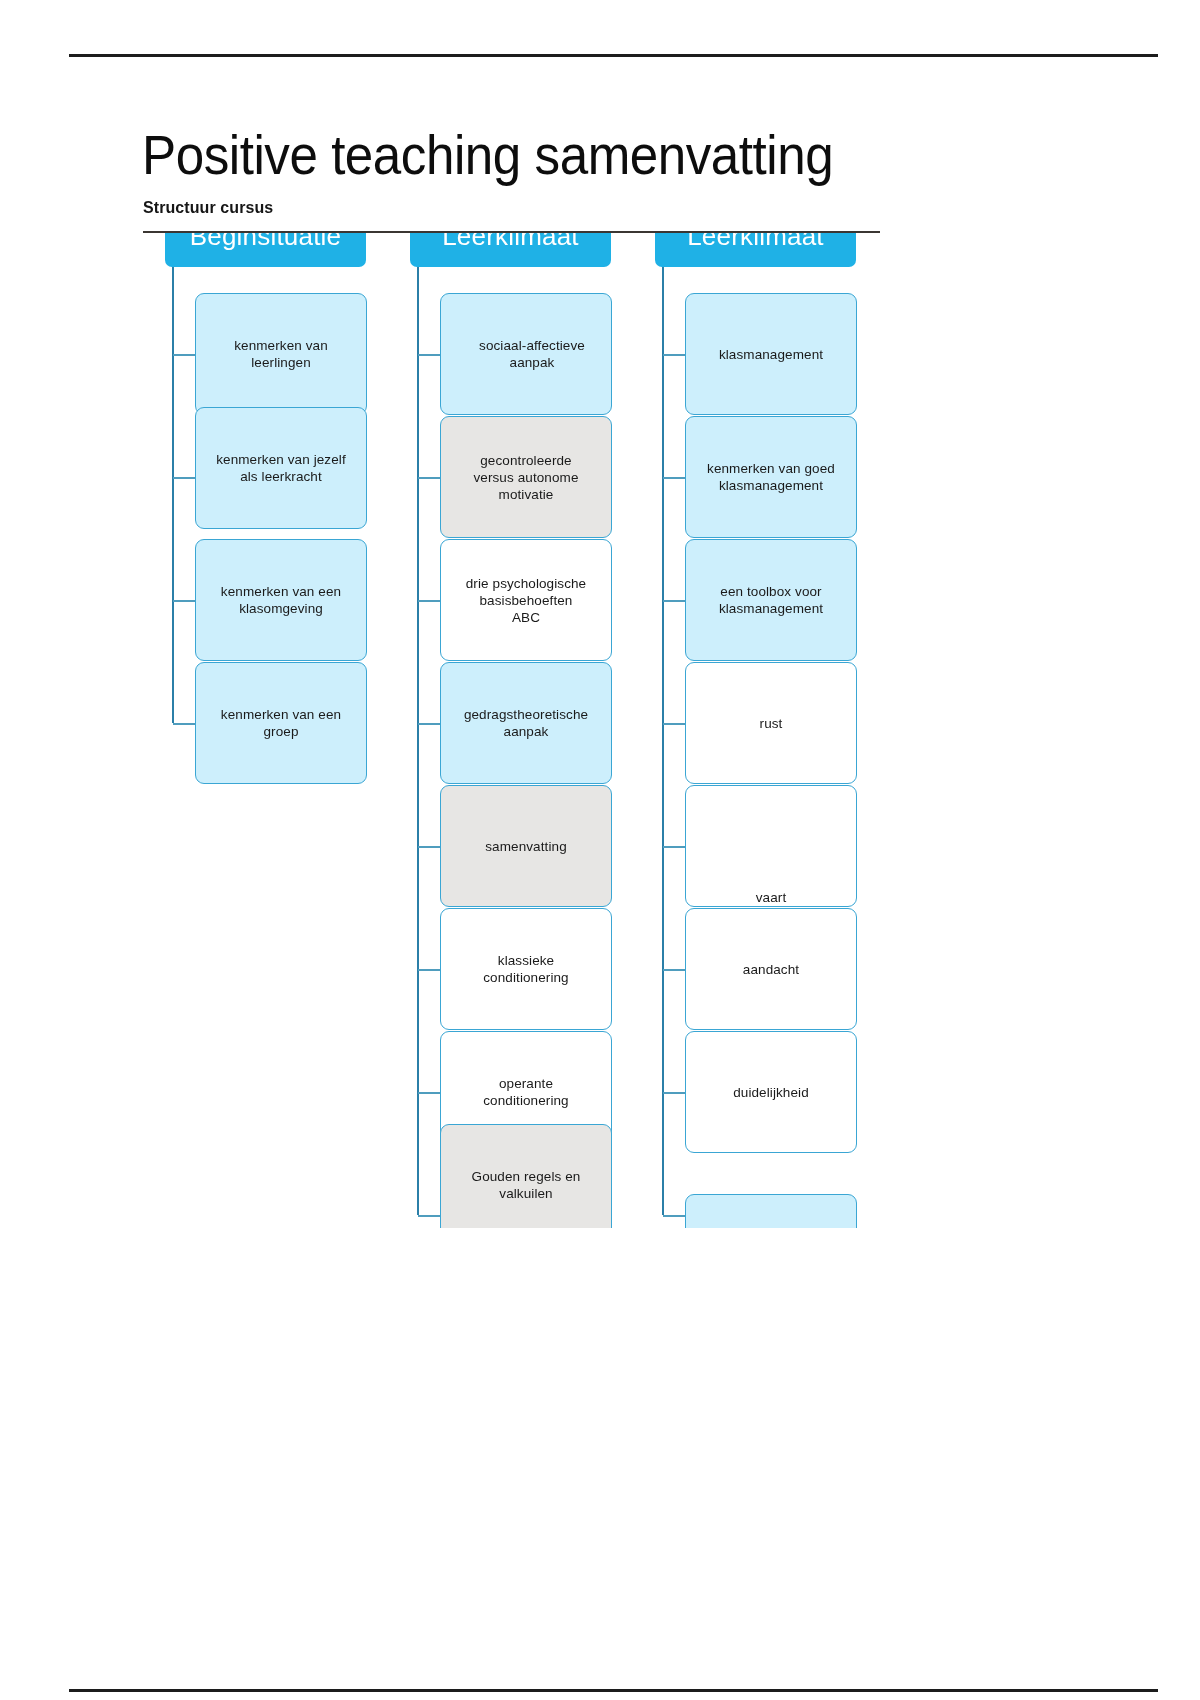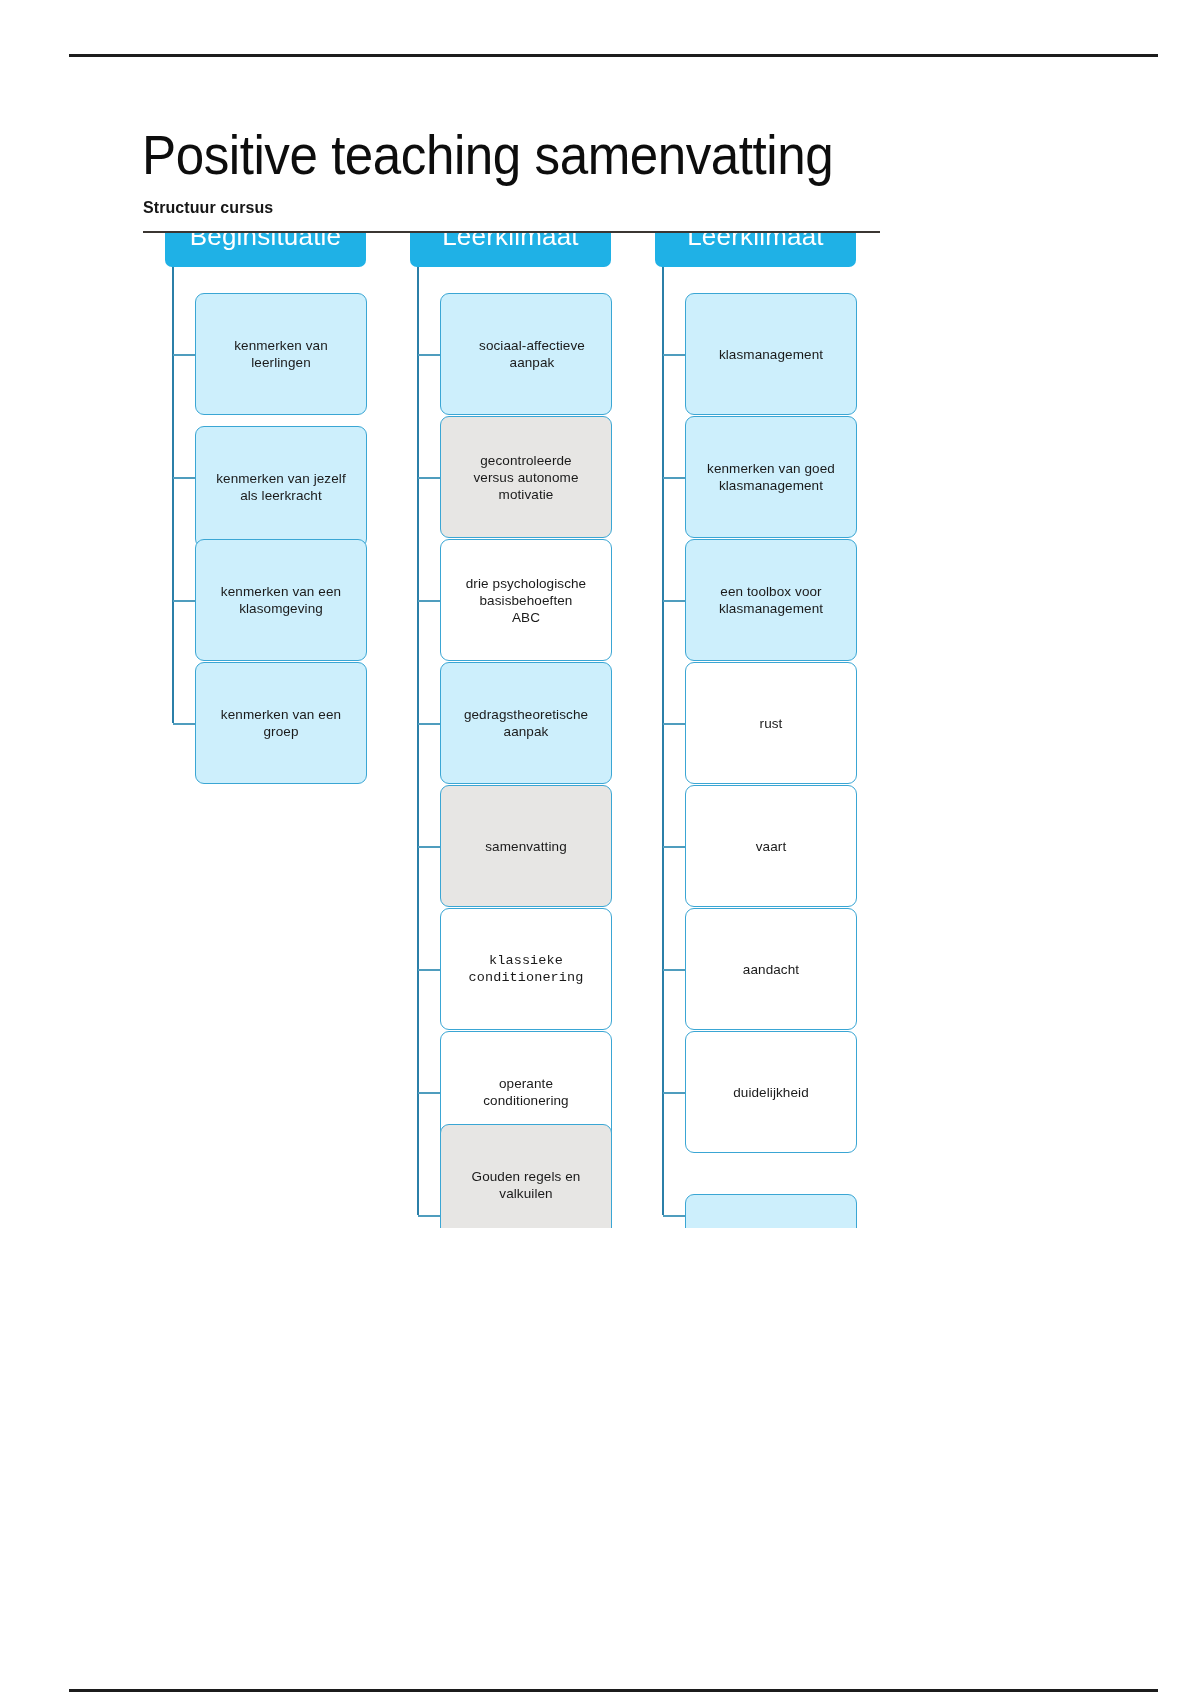--- a/index.html
+++ b/index.html
@@ -130,21 +130,21 @@
           <div class="col-header">
             <span>Beginsituatie</span>
           </div>
           <div class="trunk" style="top: 62px; height: 456px;"></div>
           <div class="stub" style="top: 149px;"></div>
           <div class="node fill-blue" style="top: 88px; height: 122px;">
             <span class="lbl">kenmerken van
 leerlingen</span>
           </div>
           <div class="stub" style="top: 272px;"></div>
-          <div class="node fill-blue" style="top: 221px; height: 122px;">
+          <div class="node fill-blue" style="top: 202px; height: 122px;">
             <span class="lbl">kenmerken van jezelf
 als leerkracht</span>
           </div>
           <div class="stub" style="top: 395px;"></div>
           <div class="node fill-blue" style="top: 334px; height: 122px;">
             <span class="lbl">kenmerken van een
 klasomgeving</span>
           </div>
           <div class="stub" style="top: 518px;"></div>
           <div class="node fill-blue" style="top: 457px; height: 122px;">
@@ -177,21 +177,21 @@
           <div class="stub" style="top: 518px;"></div>
           <div class="node fill-blue" style="top: 457px; height: 122px;">
             <span class="lbl">gedragstheoretische
 aanpak</span>
           </div>
           <div class="stub" style="top: 641px;"></div>
           <div class="node fill-grey" style="top: 580px; height: 122px;">
             <span class="lbl">samenvatting</span>
           </div>
           <div class="stub" style="top: 764px;"></div>
-          <div class="node fill-white" style="top: 703px; height: 122px; font-family: Liberation Mono, monospace;">
+          <div class="node fill-white" style="top: 703px; height: 122px;">
             <span class="lbl">klassieke
 conditionering</span>
           </div>
           <div class="stub" style="top: 887px;"></div>
           <div class="node fill-white" style="top: 826px; height: 122px;">
             <span class="lbl">operante
 conditionering</span>
           </div>
           <div class="stub" style="top: 1010px;"></div>
           <div class="node fill-grey" style="top: 919px; height: 122px;">
@@ -216,21 +216,21 @@
           <div class="stub" style="top: 395px;"></div>
           <div class="node fill-blue" style="top: 334px; height: 122px;">
             <span class="lbl">een toolbox voor
 klasmanagement</span>
           </div>
           <div class="stub" style="top: 518px;"></div>
           <div class="node fill-white" style="top: 457px; height: 122px;">
             <span class="lbl">rust</span>
           </div>
           <div class="stub" style="top: 641px;"></div>
-          <div class="node fill-white" style="top: 580px; height: 122px;">
+          <div class="node fill-white" style="top: 580px; height: 122px; align-items: flex-end;">
             <span class="lbl">vaart</span>
           </div>
           <div class="stub" style="top: 764px;"></div>
           <div class="node fill-white" style="top: 703px; height: 122px;">
             <span class="lbl">aandacht</span>
           </div>
           <div class="stub" style="top: 887px;"></div>
           <div class="node fill-white" style="top: 826px; height: 122px;">
             <span class="lbl">duidelijkheid</span>
           </div>

